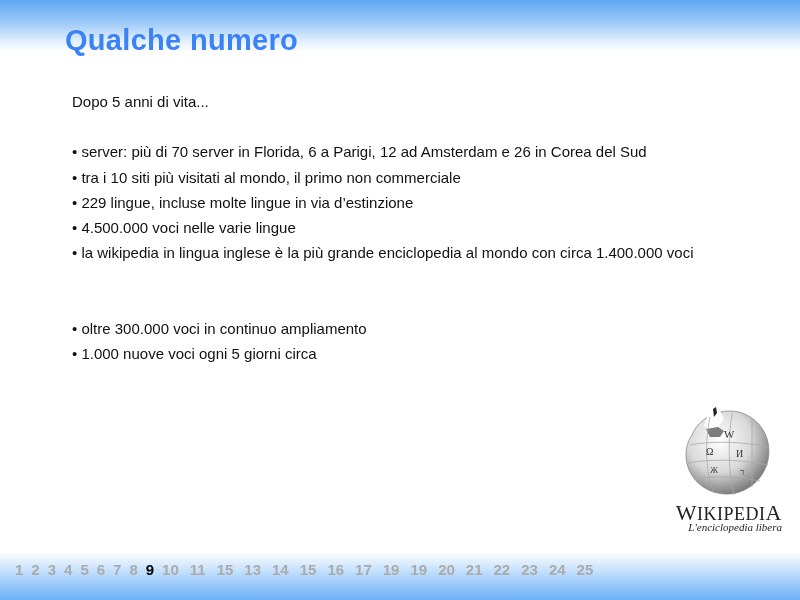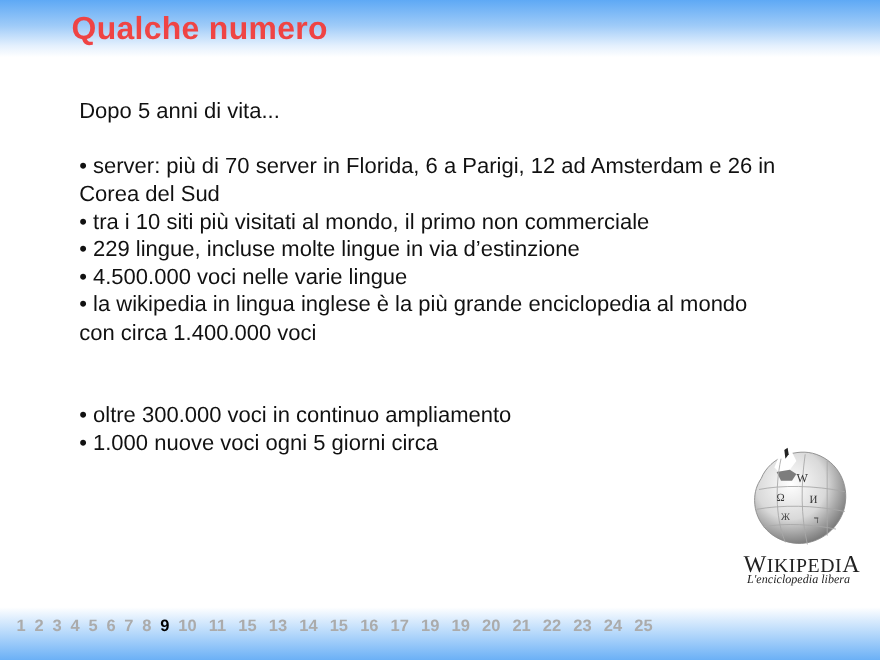--- a/index.html
+++ b/index.html
@@ -25,33 +25,33 @@
     }
     .bottom-gradient {
       position: absolute;
       left: 0; top: 552px;
       width: 800px; height: 48px;
       background: linear-gradient(to bottom, #ffffff 0%, #d9ebfd 25%, #a6d0fa 60%, #6bb0f6 100%);
     }
     .title {
       position: absolute;
       left: 65px;
-      top: 10px;
+      top: 24px;
       font-size: 29px;
       font-weight: bold;
-      color: #ef4444;
+      color: #3b82f6;
       letter-spacing: 0.3px;
       margin: 0;
     }
     .content {
       position: absolute;
       left: 72px;
       top: 89px;
       width: 640px;
-      font-size: 20px;
+      font-size: 15px;
       line-height: 25.2px;
       color: #111111;
     }
     .content p {
       margin: 0;
     }
     .content .spacer {
       height: 25.2px;
     }
     .logo {
@@ -78,21 +78,21 @@
       font-size: 18px;
       color: #222;
       letter-spacing: 0.5px;
     }
     .logo-word .big { font-size: 22px; }
     .logo-tag {
       position: absolute;
       left: 0;
       top: 121px;
       width: 112px;
-      text-align: center;
+      text-align: right;
       font-family: "Liberation Serif", serif;
       font-style: italic;
       font-size: 11px;
       color: #222;
     }
     .pager {
       position: absolute;
       left: 15px;
       top: 561px;
       display: flex;

